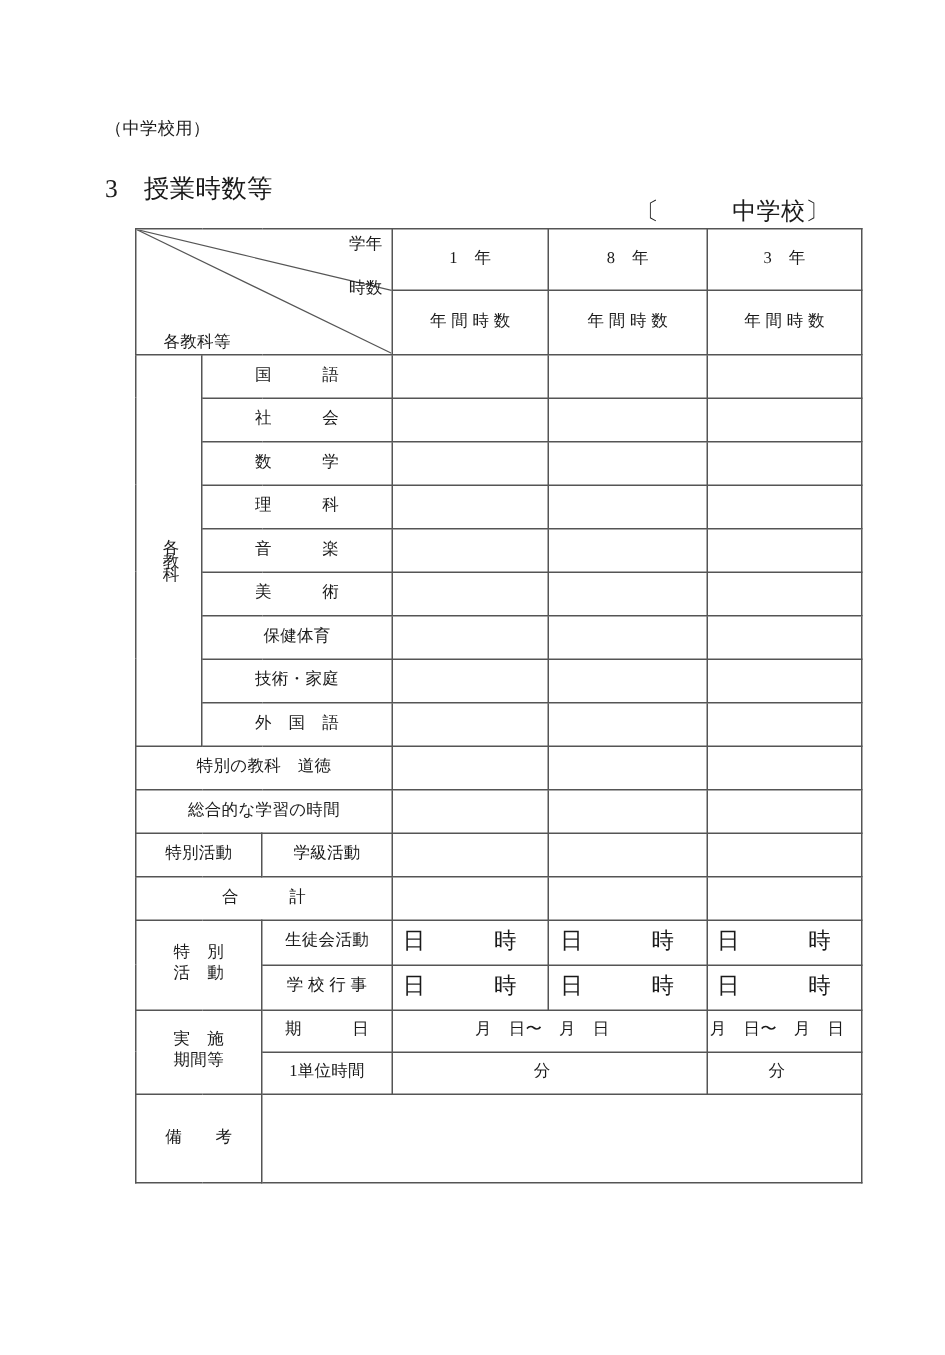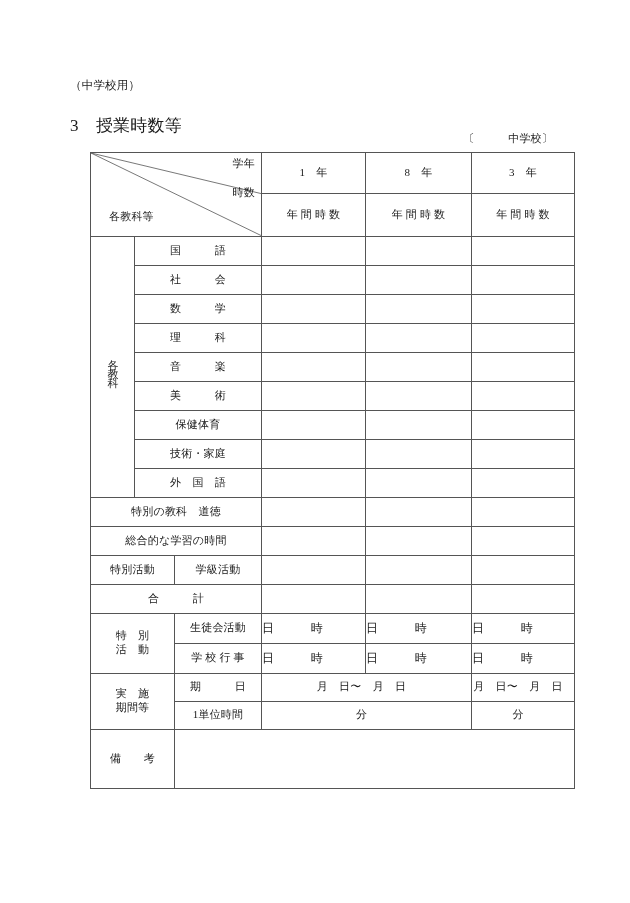--- a/index.html
+++ b/index.html
@@ -34,21 +34,21 @@
   .section-head {
     position: absolute;
     left: 70px; top: 114px;
     font-size: 17px;
     letter-spacing: 0.2px;
     white-space: pre;
   }
   .school-blank {
     position: absolute;
     right: 77px; top: 131px;
-    font-size: 11px;
+    font-size: 16px;
     white-space: pre;
     letter-spacing: 0.2px;
   }
 
   
   .tbl-wrap {
     position: absolute;
     left: 70px; top: 152px;
     width: 484px;
     padding-left: 20px;
@@ -83,40 +83,40 @@
     display: block;
   }
   td.corner .lbl {
     position: absolute;
     font-size: 11px;
     white-space: pre;
     letter-spacing: 0.2px;
   }
   td.corner .lbl-year { right: 6px;  top: 4px; }
   td.corner .lbl-hours{ right: 6px;  top: 33px; margin-left: 24px; }
-  td.corner .lbl-subj { left: 18px;  bottom: 12px; }
+  td.corner .lbl-subj { left: 18px;  bottom: 0; }
 
   
   .vert {
     writing-mode: vertical-rl;
     text-orientation: upright;
     letter-spacing: 9px;
     display: inline-block;
     line-height: 1;
     font-size: 11px;
   }
   
   .two-line { line-height: 1.45; font-size: 11px; }
 
   
   .units {
     display: block;
-    text-align: left;
+    text-align: center;
     padding-right: 14px;
-    font-size: 12px;
+    font-size: 15px;
     white-space: pre;
   }
   .units-wide {
     display: block;
     padding-right: 10px;
     font-size: 11px;
     white-space: pre;
   }
   .blank-cell { }
   td.tall-remarks { height: 58px; }

